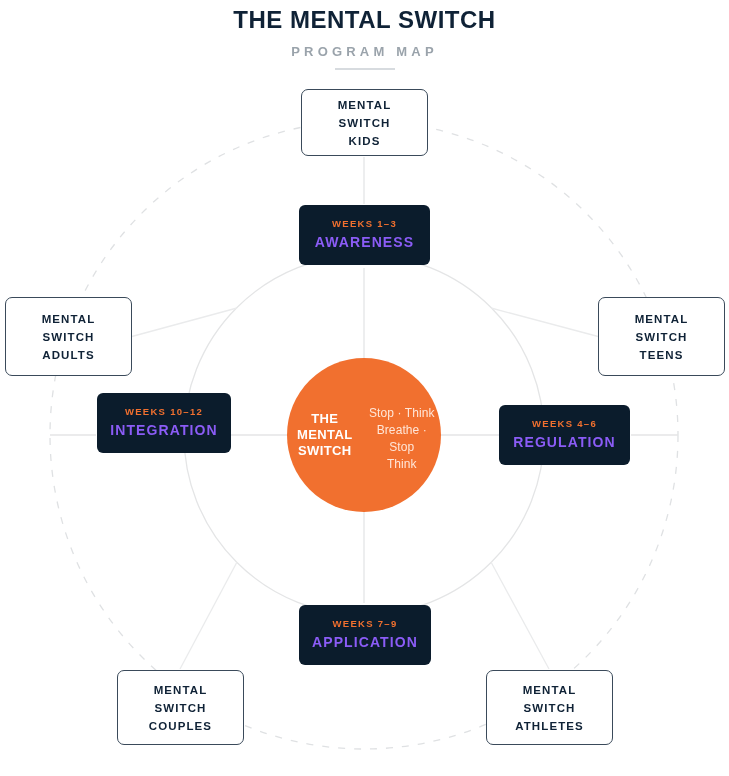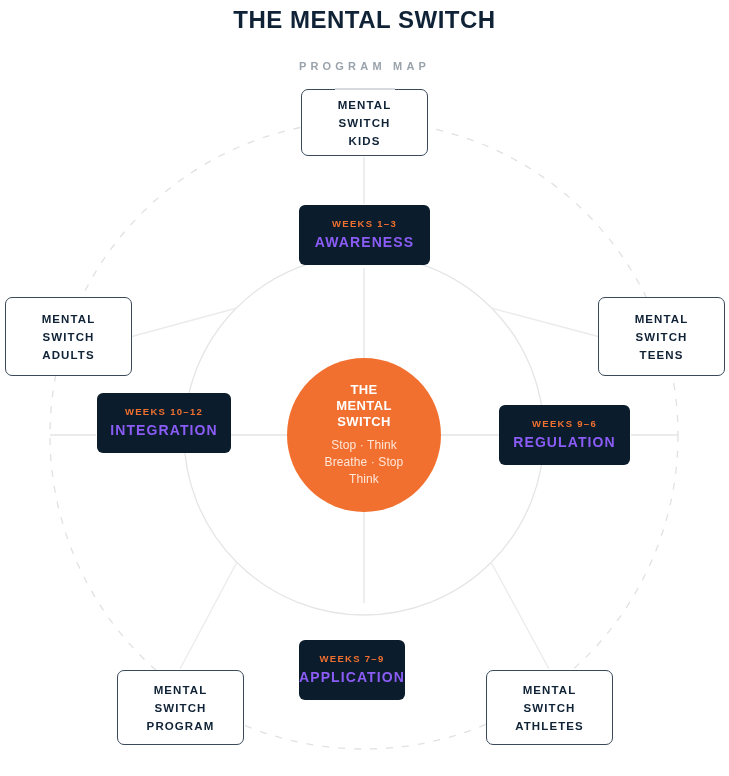--- a/index.html
+++ b/index.html
@@ -33,23 +33,23 @@
   .title {
     margin: 0;
     padding-top: 6px;
     font-size: 24px;
     font-weight: bold;
     letter-spacing: 0.5px;
     color: #0F2236;
     font-family: "Liberation Sans", sans-serif;
   }
   .subtitle {
-    margin: 16px;
+    margin: 0;
     padding-top: 10px;
-    font-size: 11px;
+    font-size: 13px;
     font-weight: bold;
     letter-spacing: 4.2px;
     color: #9AA3AB;
     font-family: "Liberation Sans", sans-serif;
   }
   .rule {
     margin: 9px auto 0 auto;
     width: 60px;
     height: 1.5px;
     background: #D7DBDF;
@@ -69,21 +69,21 @@
   .hub {
     position: absolute;
     z-index: 4;
     width: 154px;
     height: 154px;
     border-radius: 50%;
     background: #F1702F;
     left: 287px;
     top: 358px;
     display: flex;
-    flex-direction: column;
+    flex-direction: row;
     align-items: center;
     justify-content: center;
     text-align: center;
     box-sizing: border-box;
   }
   .hub-title {
     color: #ffffff;
     font-size: 13px;
     font-weight: bold;
     line-height: 16px;
@@ -123,21 +123,21 @@
     color: #8b5cf6;
     font-size: 14px;
     font-weight: bold;
     letter-spacing: 1.1px;
     line-height: 19px;
     padding-top: 3px;
   }
 
   #phase-awareness  { left: 299px; top: 205px; width: 131px; }
   #phase-regulation { left: 499px; top: 405px; width: 131px; }
-  #phase-application{ left: 299px; top: 640px; width: 106px; }
+  #phase-application{ left: 299px; top: 605px; width: 132px; }
   #phase-integration{ left:  97px; top: 393px; width: 134px; }
 
   
   .audience {
     position: absolute;
     z-index: 5;
     background: #ffffff;
     border: 1.4px solid #3A4A5A;
     border-radius: 7px;
     display: flex;
@@ -204,21 +204,21 @@
       <div>Think</div>
     </div>
   </div>
 
   <div class="phase" id="phase-awareness">
     <div class="phase-weeks">WEEKS 1–3</div>
     <div class="phase-name">AWARENESS</div>
   </div>
 
   <div class="phase" id="phase-regulation">
-    <div class="phase-weeks">WEEKS 9–6</div>
+    <div class="phase-weeks">WEEKS 4–6</div>
     <div class="phase-name">REGULATION</div>
   </div>
 
   <div class="phase" id="phase-application">
     <div class="phase-weeks">WEEKS 7–9</div>
     <div class="phase-name">APPLICATION</div>
   </div>
 
   <div class="phase" id="phase-integration">
     <div class="phase-weeks">WEEKS 10–12</div>
@@ -246,21 +246,21 @@
       <div>MENTAL</div>
       <div>SWITCH</div>
       <div>ATHLETES</div>
     </div>
   </div>
 
   <div class="audience" id="aud-couples">
     <div class="audience-label">
       <div>MENTAL</div>
       <div>SWITCH</div>
-      <div>PROGRAM</div>
+      <div>COUPLES</div>
     </div>
   </div>
 
   <div class="audience" id="aud-adults">
     <div class="audience-label">
       <div>MENTAL</div>
       <div>SWITCH</div>
       <div>ADULTS</div>
     </div>
   </div>

